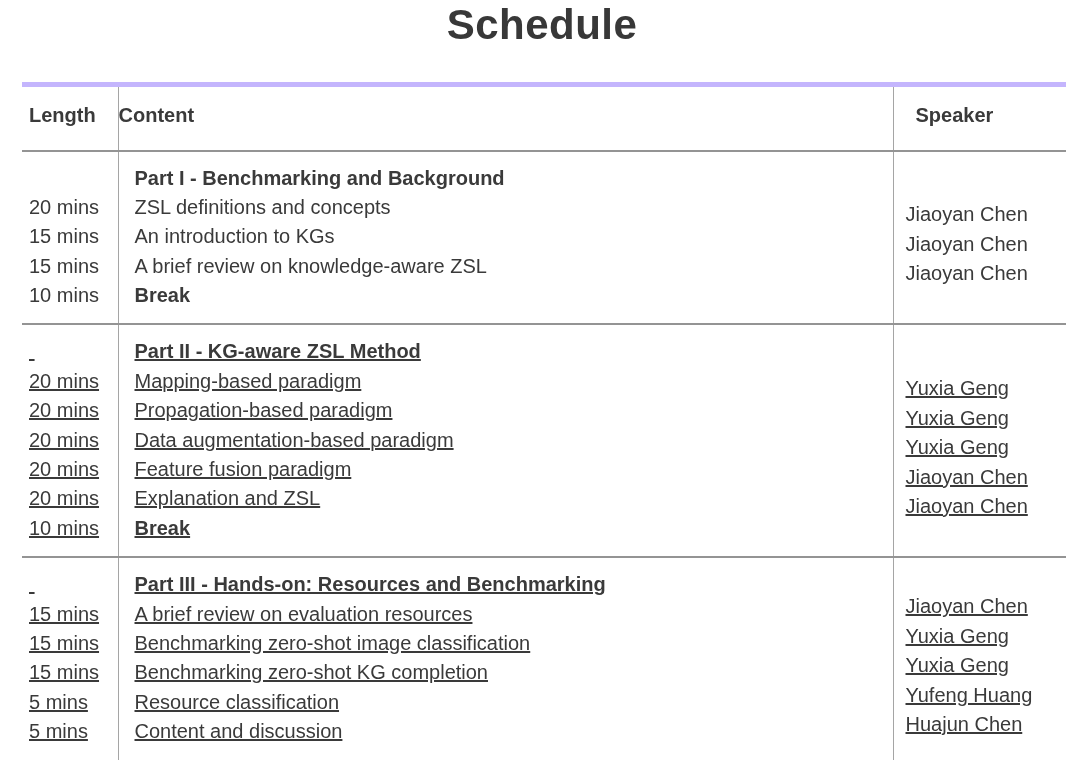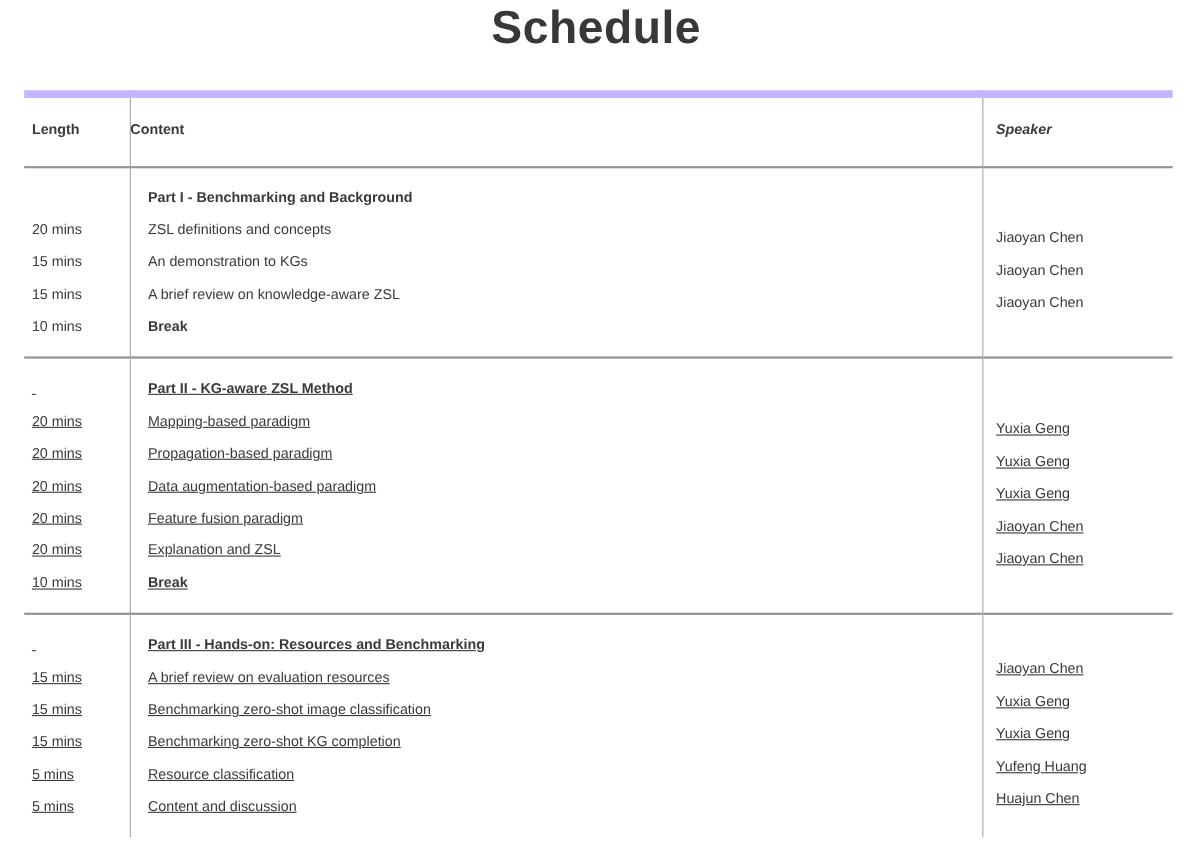--- a/index.html
+++ b/index.html
@@ -29,40 +29,40 @@
     color: #383838;
     letter-spacing: 0.5px;
   }
   table.schedule {
     position: absolute;
     top: 82px;
     left: 22px;
     width: 1044px;
     border-collapse: collapse;
     table-layout: fixed;
-    border-top: 7px solid #c4b5fd;
-    font-size: 13px;
+    border-top: 5px solid #c4b5fd;
+    font-size: 20px;
   }
   col.c-length  { width: 96px; }
   col.c-content { width: 775px; }
   col.c-speaker { width: 173px; }
 
   thead tr { height: 66px; }
   th {
     font-weight: 700;
     text-align: left;
     vertical-align: top;
     padding: 14px 0 0 0;
     border-bottom: 2px solid #949494;
     line-height: 29.4px;
     color: #3a3a3a;
   }
   th.h-length  { padding-left: 7px; }
   th.h-content { padding-left: 0; }
-  th.h-speaker { padding-left: 12px; font-style: italic; }
+  th.h-speaker { padding-left: 22px; }
 
   th.h-content, th.h-speaker,
   td.content-cell, td.speaker-cell {
     border-left: 1.5px solid #a5a5a5;
   }
 
   tbody tr:not(:first-child) td {
     border-top: 2px solid #949494;
     text-decoration: underline;
   }
@@ -110,21 +110,21 @@
         <td class="length-cell">
           <div class="line">&nbsp;</div>
           <div class="line">20 mins</div>
           <div class="line">15 mins</div>
           <div class="line">15 mins</div>
           <div class="line">10 mins</div>
         </td>
         <td class="content-cell">
           <div class="line bold">Part I - Benchmarking and Background</div>
           <div class="line">ZSL definitions and concepts</div>
-          <div class="line">An demonstration to KGs</div>
+          <div class="line">An introduction to KGs</div>
           <div class="line">A brief review on knowledge-aware ZSL</div>
           <div class="line bold">Break</div>
         </td>
         <td class="speaker-cell">
           <div class="line">Jiaoyan Chen</div>
           <div class="line">Jiaoyan Chen</div>
           <div class="line">Jiaoyan Chen</div>
         </td>
       </tr>
       <tr>

